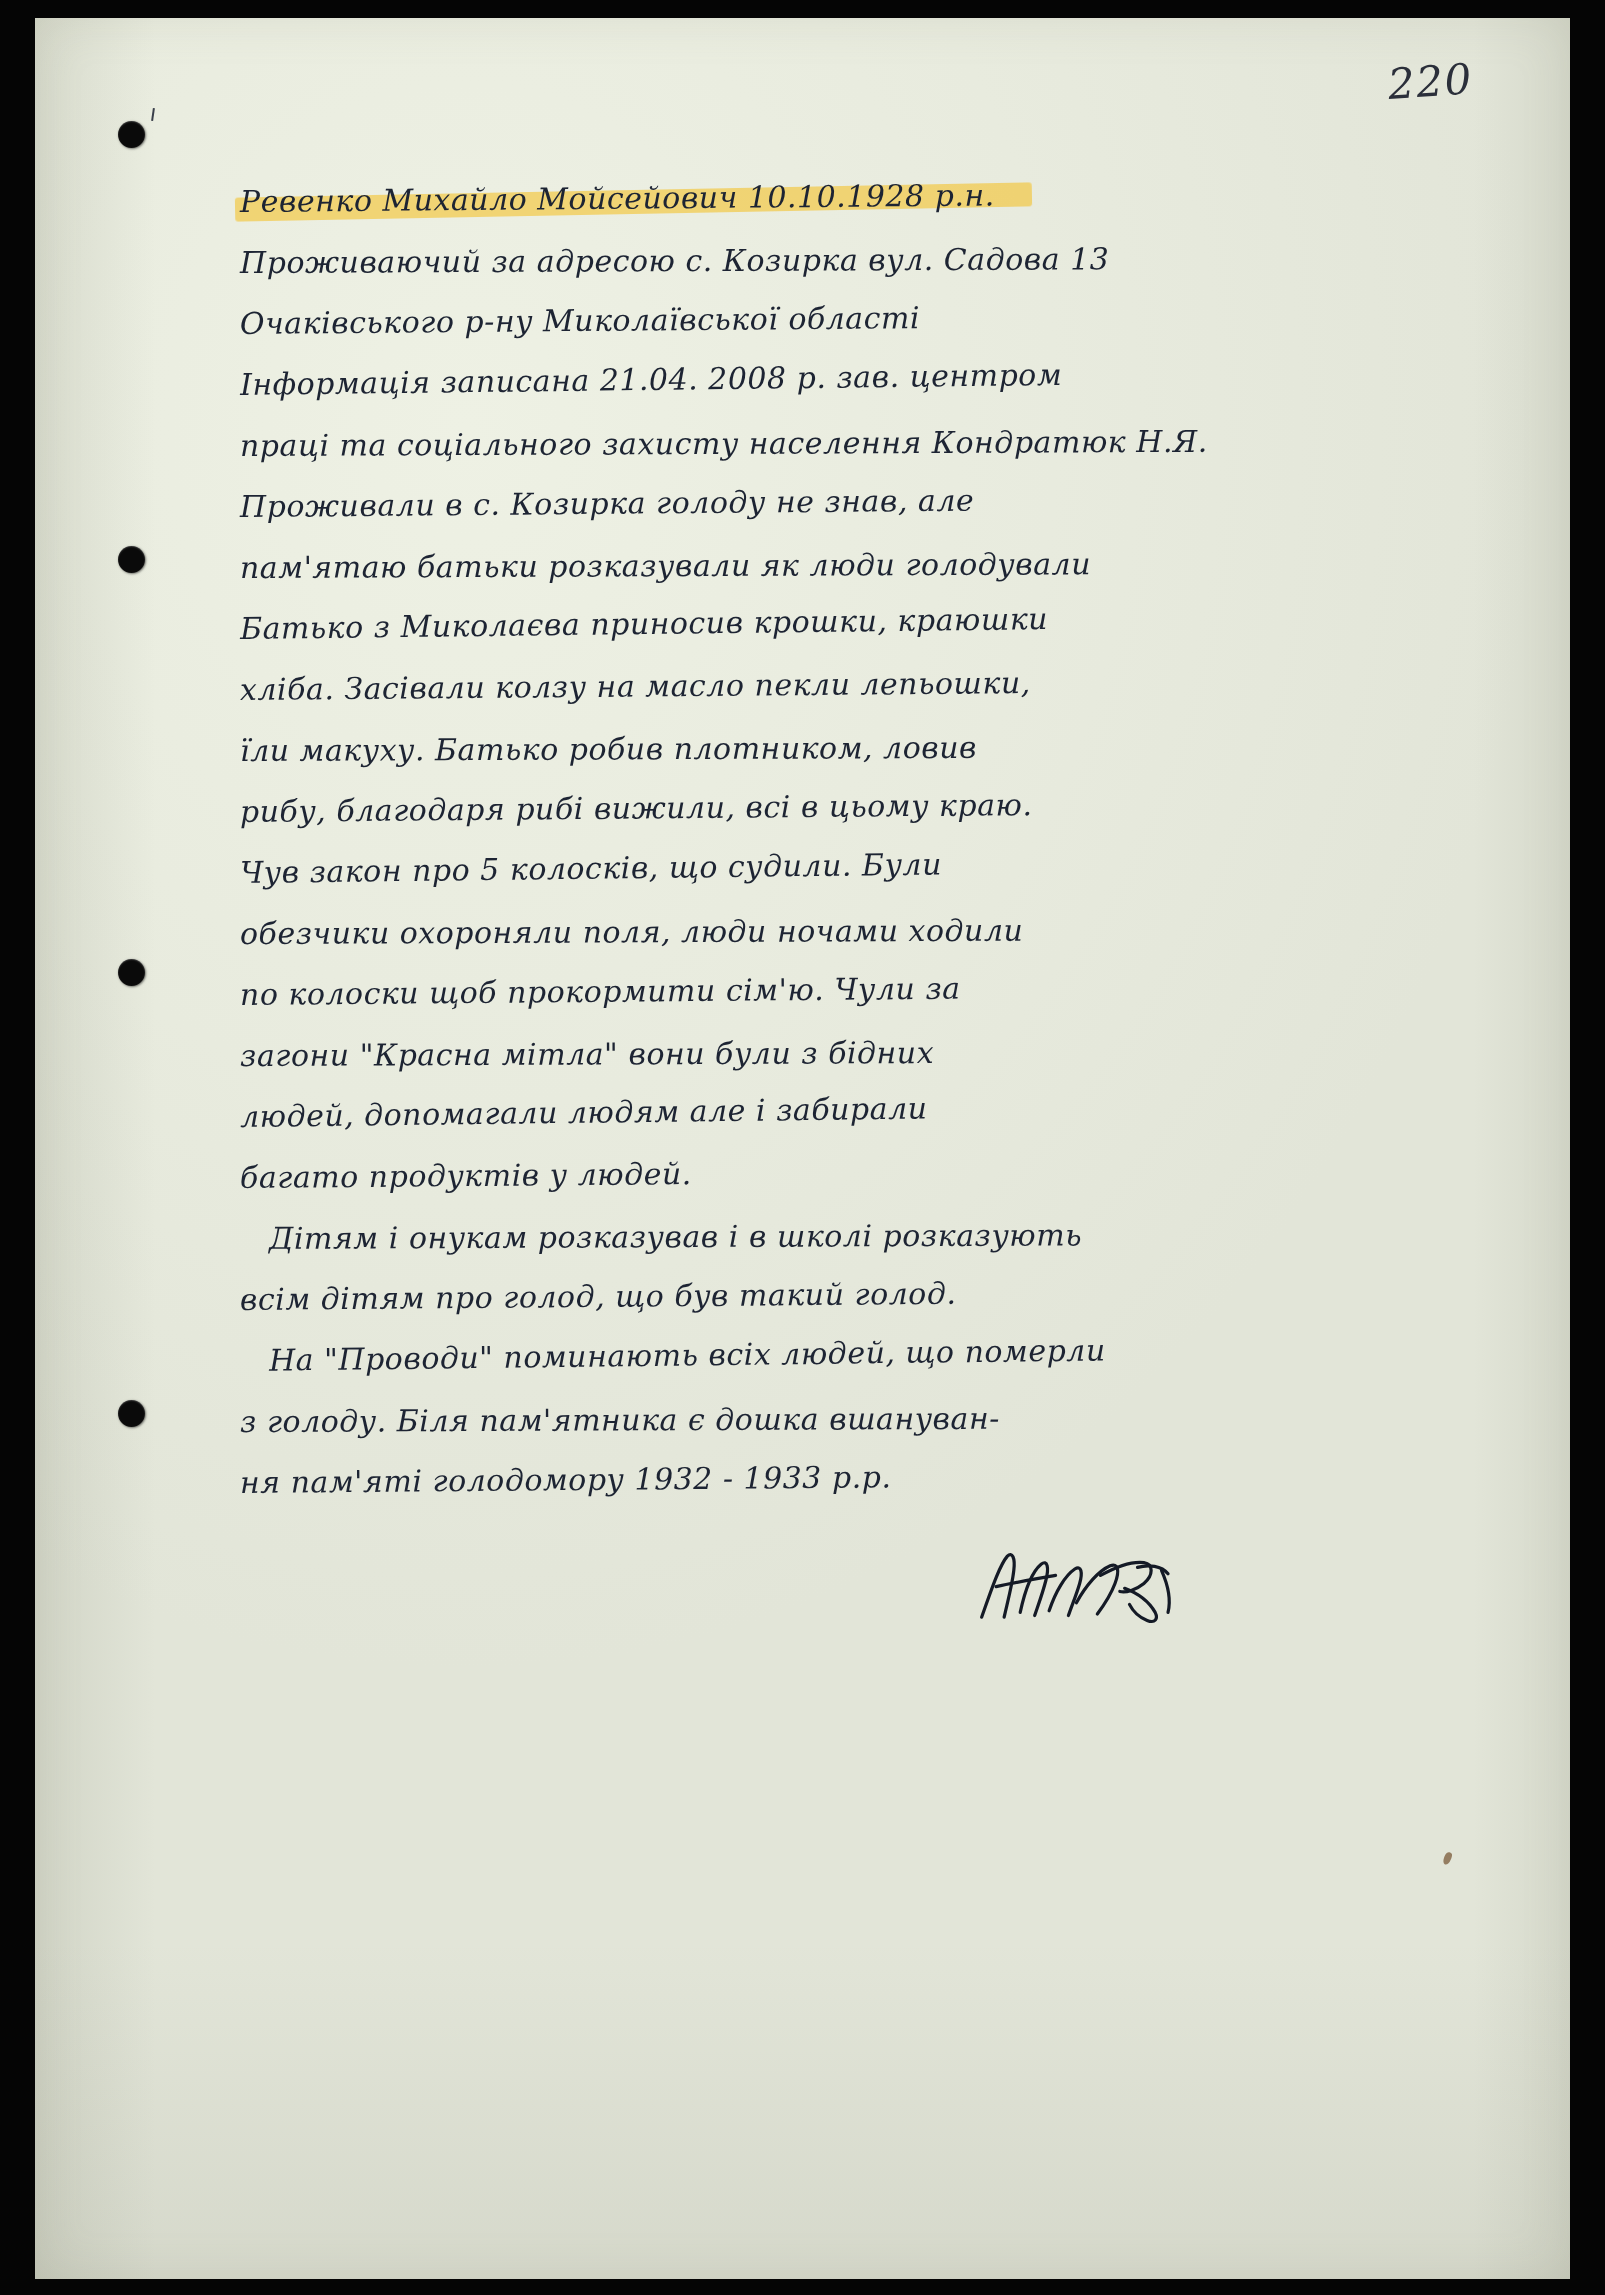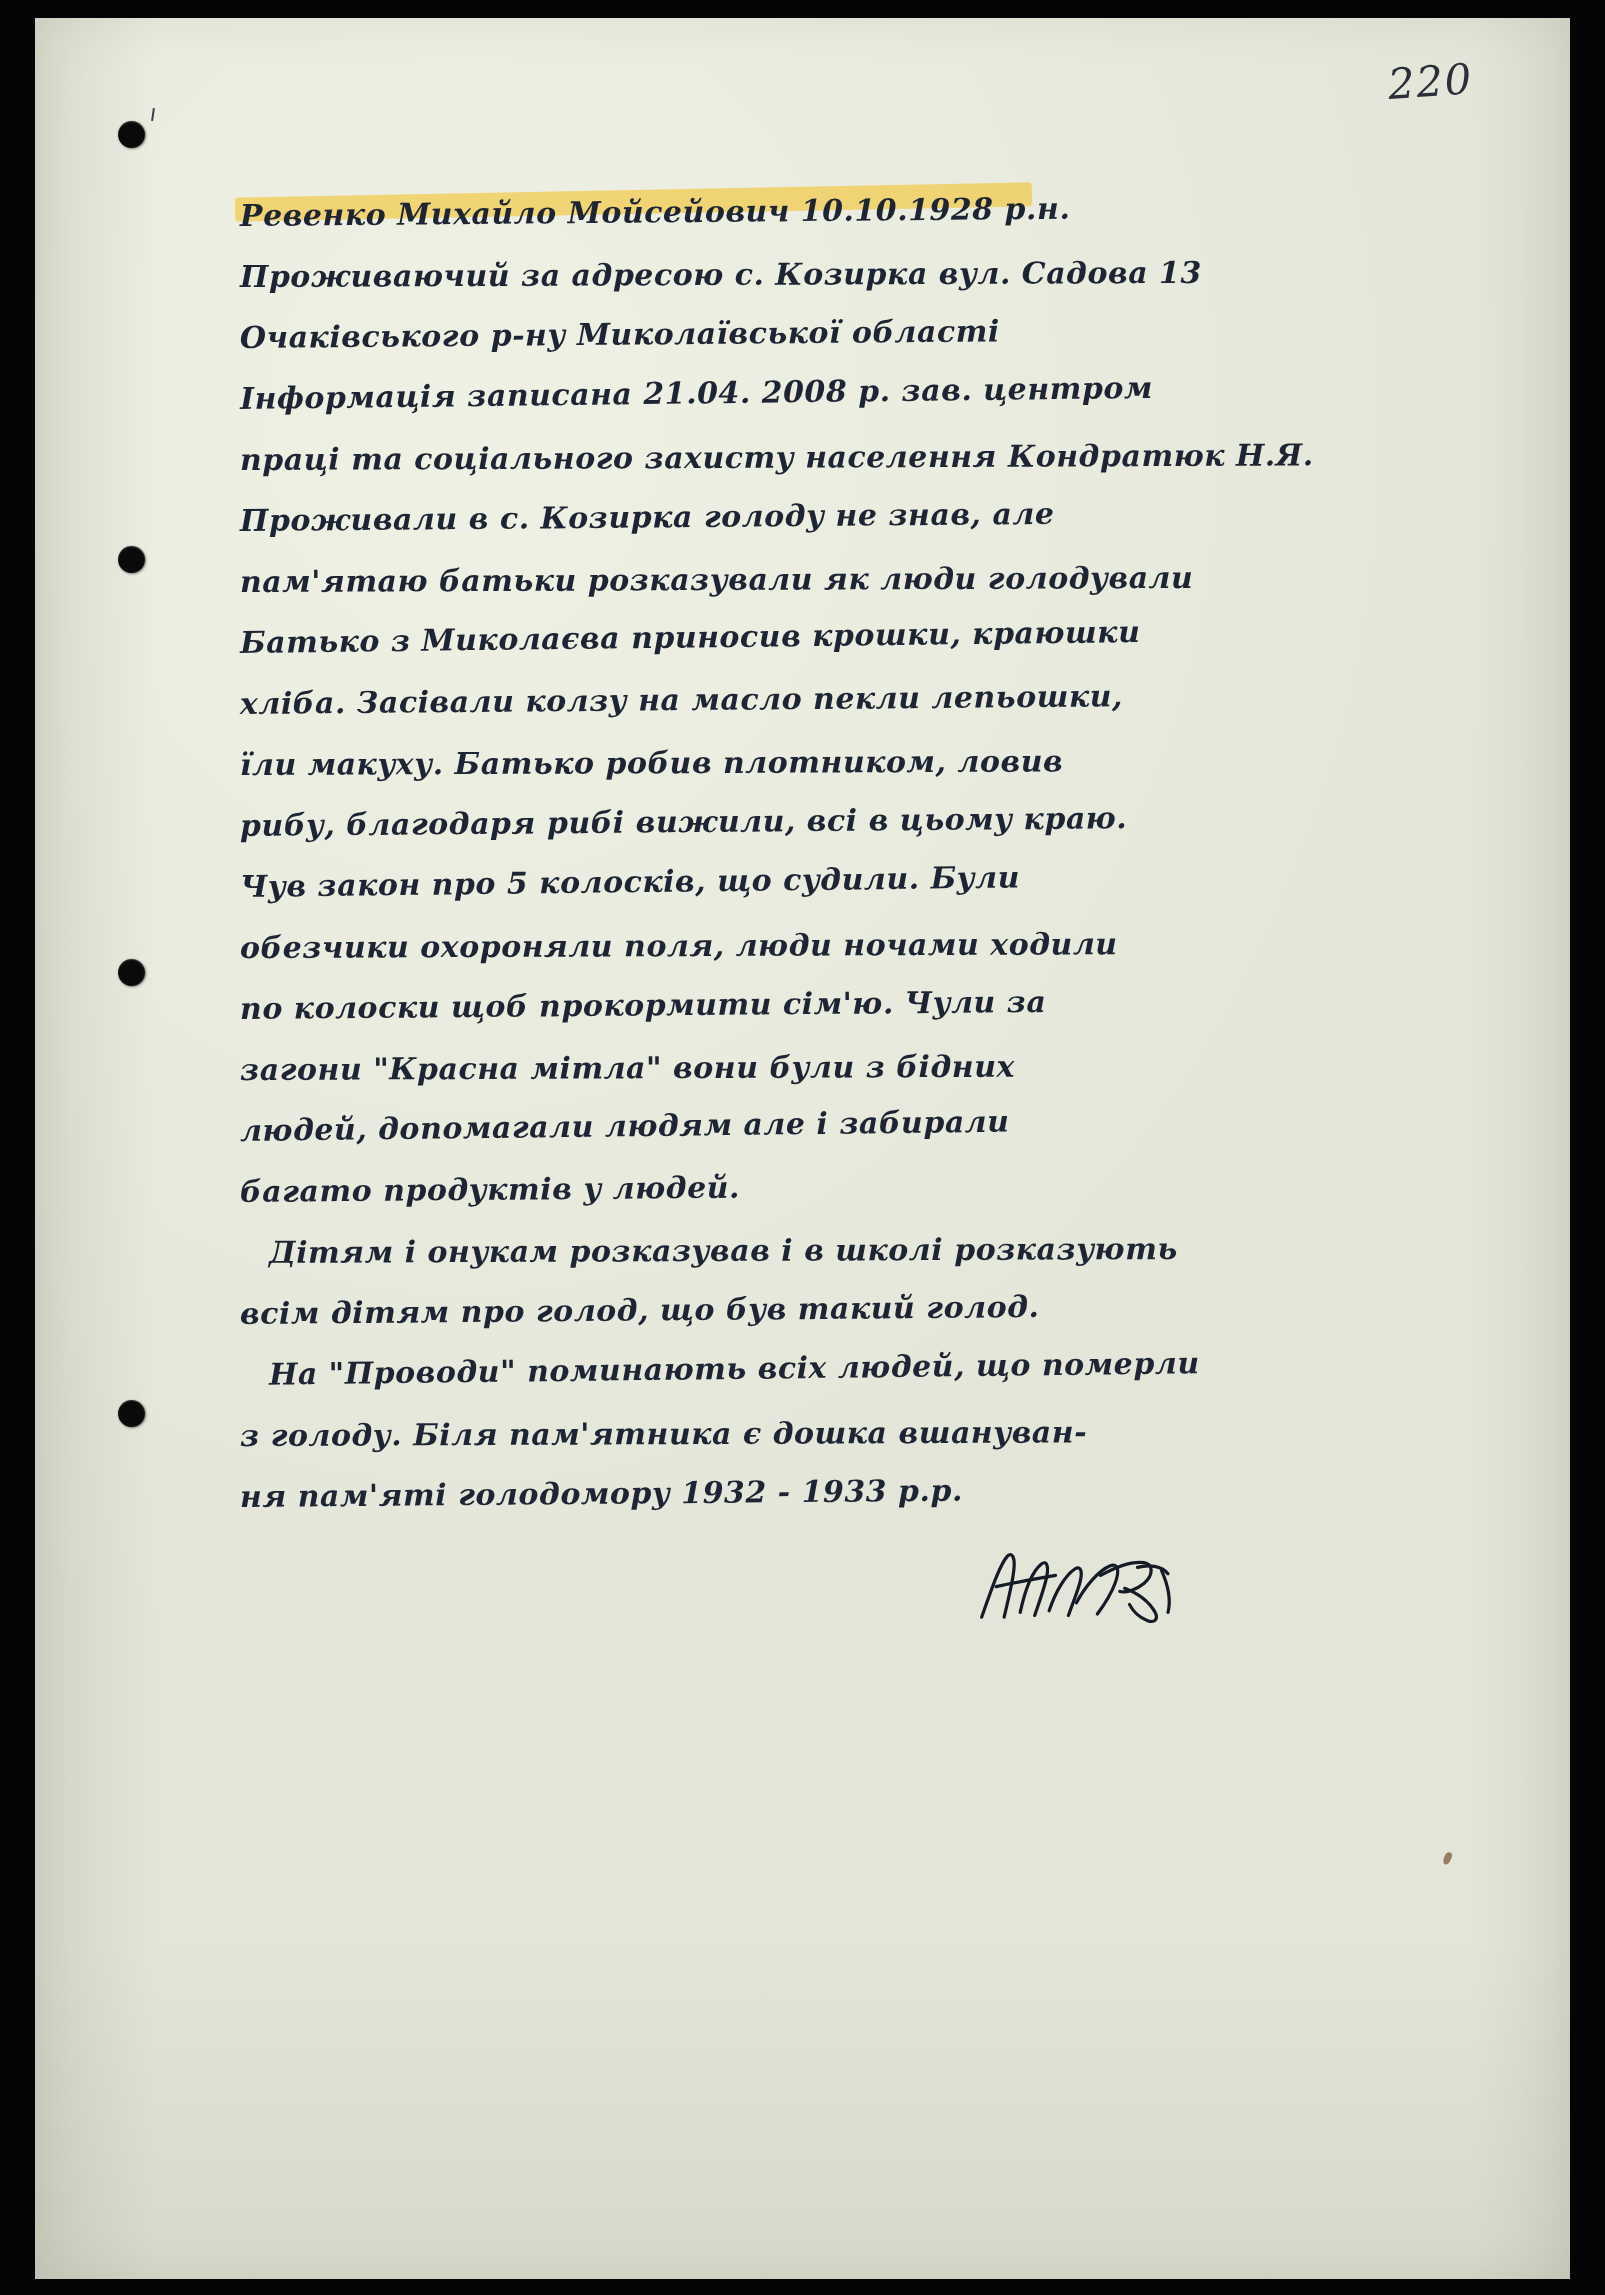--- a/index.html
+++ b/index.html
@@ -83,23 +83,22 @@
     width: 2.4px;
     height: 13px;
     background: #3a3f4a;
     transform: rotate(8deg);
   }
 
   
   #handwriting {
     position: absolute;
     left: 205px;
-    top: 167px;
+    top: 153px;
     width: 1303px;
-    font-weight: bold;
   }
   .hw-line {
     font-family: "DejaVu Serif", serif;
     font-style: italic;
     font-size: 30px;
     line-height: 61px;
     color: #1d2433;
     white-space: nowrap;
     letter-spacing: 0.5px;
     transform-origin: left center;

